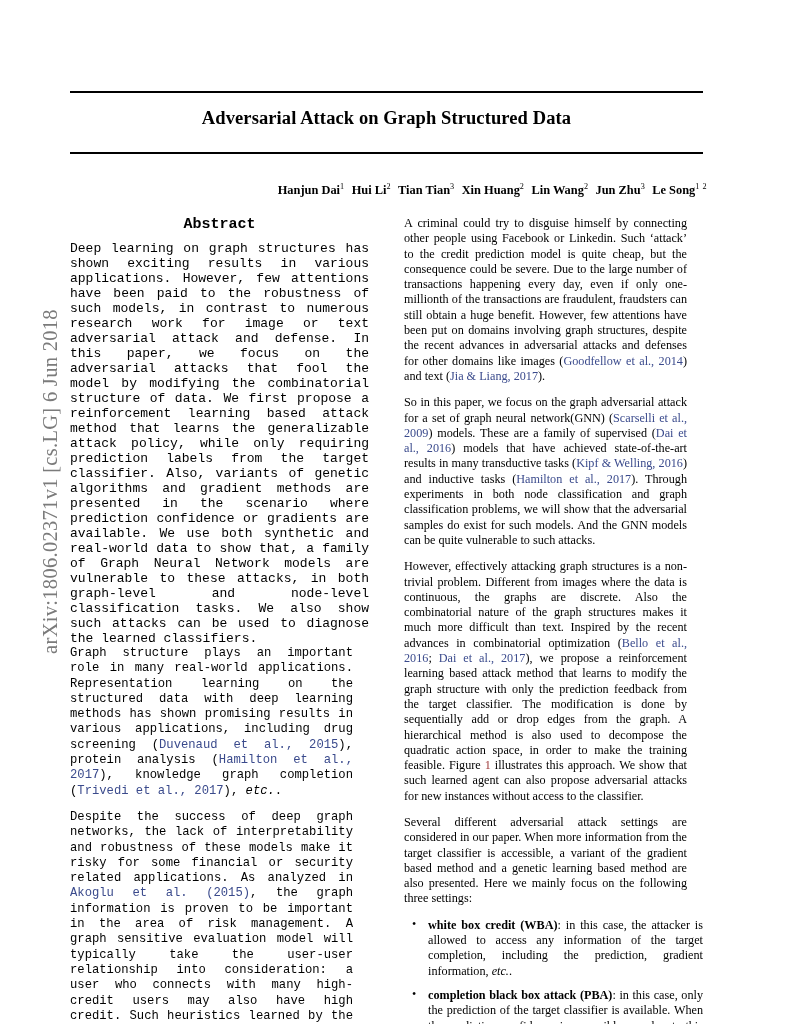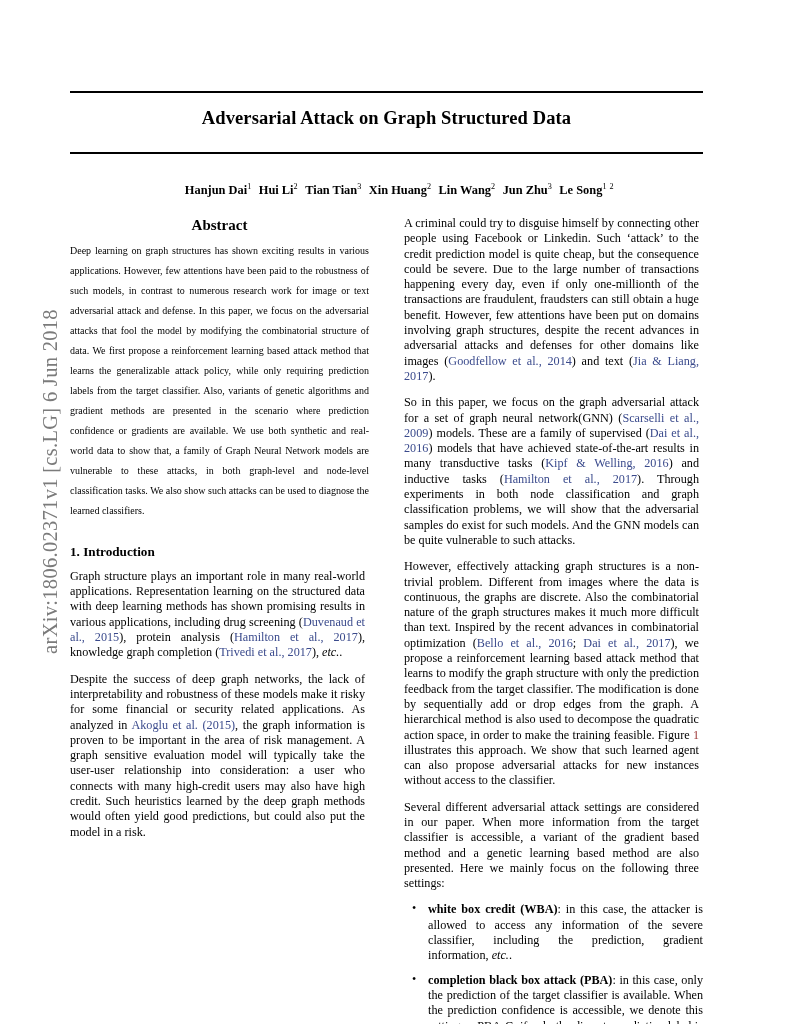--- a/index.html
+++ b/index.html
@@ -65,23 +65,23 @@
     width: 633px;
     text-align: center;
     font-size: 18.5px;
     font-weight: bold;
     letter-spacing: 0.1px;
   }
 
   .authors {
     position: absolute;
     top: 182px;
-    left: 13px;
-    width: 633px;
-    text-align: center;
+    left: 4px;
+    width: 633px;
+    text-align: right;
     font-size: 12.4px;
     font-weight: bold;
   }
   .authors .aff {
     font-size: 8.2px;
     font-weight: normal;
     vertical-align: super;
     letter-spacing: 0.5px;
   }
   .authors .sep { display: inline-block; width: 7px; }
@@ -93,53 +93,53 @@
     left: 0;
     width: 633px;
     height: 790px;
   }
   .col {
     position: absolute;
     top: 0;
     width: 299px;
     height: 790px;
   }
-  .col-left  { left: 0px; }
+  .col-left  { left: 0px; font-family: Liberation Mono, monospace; }
   .col-right { left: 334px; }
 
   .abstract-head {
     text-align: center;
     font-size: 15px;
     font-weight: bold;
     margin: 0 0 7px 0;
     line-height: 1.2;
   }
 
   .abstract-body {
-    font-size: 10px;
-    line-height: 20px;
+    font-size: 13px;
+    line-height: 15px;
     text-align: justify;
     text-justify: inter-word;
     hyphens: manual;
     margin: 0;
   }
 
   .section-head {
     font-size: 13.2px;
     font-weight: bold;
     margin: 23px 0 9px 0;
     line-height: 1.2;
   }
 
   p.body {
     font-size: 12.2px;
     line-height: 15.3px;
     text-align: justify;
     text-justify: inter-word;
-    margin: 0 4px 11px 0;
+    margin: 0 16px 11px 0;
   }
 
   .cite { color: #3a4a8c; }
   .figref { color: #9e3a3a; }
   .ital { font-style: italic; }
   .bold { font-weight: bold; }
 
   ul.settings {
     margin: 0;
     padding: 0 0 0 14px;
@@ -181,39 +181,38 @@
     <span><span>Hanjun Dai</span><span class="aff">1</span></span><span class="sep"></span><span><span>Hui Li</span><span class="aff">2</span></span><span class="sep"></span><span><span>Tian Tian</span><span class="aff">3</span></span><span class="sep"></span><span><span>Xin Huang</span><span class="aff">2</span></span><span class="sep"></span><span><span>Lin Wang</span><span class="aff">2</span></span><span class="sep"></span><span><span>Jun Zhu</span><span class="aff">3</span></span><span class="sep"></span><span><span>Le Song</span><span class="aff">1 2</span></span>
   </div>
 
   <div class="cols">
 
     <div class="col col-left">
 
       <div class="abstract-head">Abstract</div>
       <p class="abstract-body">Deep learning on graph structures has shown exciting results in various applications. However, few attentions have been paid to the robustness of such models, in contrast to numerous research work for image or text adversarial attack and defense. In this paper, we focus on the adversarial attacks that fool the model by modifying the combinatorial structure of data. We first propose a reinforcement learning based attack method that learns the generalizable attack policy, while only requiring prediction labels from the target classifier. Also, variants of genetic algorithms and gradient methods are presented in the scenario where prediction confidence or gradients are available. We use both synthetic and real-world data to show that, a family of Graph Neural Network models are vulnerable to these attacks, in both graph-level and node-level classification tasks. We also show such attacks can be used to diagnose the learned classifiers.</p>
 
-      <div class="section-head">1. Introduction</div>
 
       <p class="body"><span>Graph structure plays an important role in many real-world applications. Representation learning on the structured data with deep learning methods has shown promising results in various applications, including drug screening (</span><span class="cite">Duvenaud et al., 2015</span><span>), protein analysis (</span><span class="cite">Hamilton et al., 2017</span><span>), knowledge graph completion (</span><span class="cite">Trivedi et al., 2017</span><span>), </span><span class="ital">etc.</span><span>.</span></p>
 
       <p class="body"><span>Despite the success of deep graph networks, the lack of interpretability and robustness of these models make it risky for some financial or security related applications. As analyzed in </span><span class="cite">Akoglu et al. (2015)</span><span>, the graph information is proven to be important in the area of risk management. A graph sensitive evaluation model will typically take the user-user relationship into consideration: a user who connects with many high-credit users may also have high credit. Such heuristics learned by the deep graph methods would often yield good predictions, but could also put the model in a risk.</span></p>
 
     </div>
 
     <div class="col col-right">
 
       <p class="body"><span>A criminal could try to disguise himself by connecting other people using Facebook or Linkedin. Such ‘attack’ to the credit prediction model is quite cheap, but the consequence could be severe. Due to the large number of transactions happening every day, even if only one-millionth of the transactions are fraudulent, fraudsters can still obtain a huge benefit. However, few attentions have been put on domains involving graph structures, despite the recent advances in adversarial attacks and defenses for other domains like images (</span><span class="cite">Goodfellow et al., 2014</span><span>) and text (</span><span class="cite">Jia &amp; Liang, 2017</span><span>).</span></p>
 
       <p class="body"><span>So in this paper, we focus on the graph adversarial attack for a set of graph neural network(GNN) (</span><span class="cite">Scarselli et al., 2009</span><span>) models. These are a family of supervised (</span><span class="cite">Dai et al., 2016</span><span>) models that have achieved state-of-the-art results in many transductive tasks (</span><span class="cite">Kipf &amp; Welling, 2016</span><span>) and inductive tasks (</span><span class="cite">Hamilton et al., 2017</span><span>). Through experiments in both node classification and graph classification problems, we will show that the adversarial samples do exist for such models. And the GNN models can be quite vulnerable to such attacks.</span></p>
 
       <p class="body"><span>However, effectively attacking graph structures is a non-trivial problem. Different from images where the data is continuous, the graphs are discrete. Also the combinatorial nature of the graph structures makes it much more difficult than text. Inspired by the recent advances in combinatorial optimization (</span><span class="cite">Bello et al., 2016</span><span>; </span><span class="cite">Dai et al., 2017</span><span>), we propose a reinforcement learning based attack method that learns to modify the graph structure with only the prediction feedback from the target classifier. The modification is done by sequentially add or drop edges from the graph. A hierarchical method is also used to decompose the quadratic action space, in order to make the training feasible. Figure </span><span class="figref">1</span><span> illustrates this approach. We show that such learned agent can also propose adversarial attacks for new instances without access to the classifier.</span></p>
 
       <p class="body">Several different adversarial attack settings are considered in our paper. When more information from the target classifier is accessible, a variant of the gradient based method and a genetic learning based method are also presented. Here we mainly focus on the following three settings:</p>
 
       <ul class="settings">
-        <li><span class="bullet">•</span><span class="bold">white box credit (WBA)</span><span>: in this case, the attacker is allowed to access any information of the severe classifier, including the prediction, gradient information, </span><span class="ital">etc.</span><span>.</span></li>
+        <li><span class="bullet">•</span><span class="bold">white box credit (WBA)</span><span>: in this case, the attacker is allowed to access any information of the target completion, including the prediction, gradient information, </span><span class="ital">etc.</span><span>.</span></li>
         <li><span class="bullet">•</span><span class="bold">completion black box attack (PBA)</span><span>: in this case, only the prediction of the target classifier is available. When the prediction confidence is accessible, we denote this setting as PBA-C; if only the discrete prediction label is allowed,</span></li>
       </ul>
 
     </div>
 
   </div>
 </div>
 
 </body></html>

